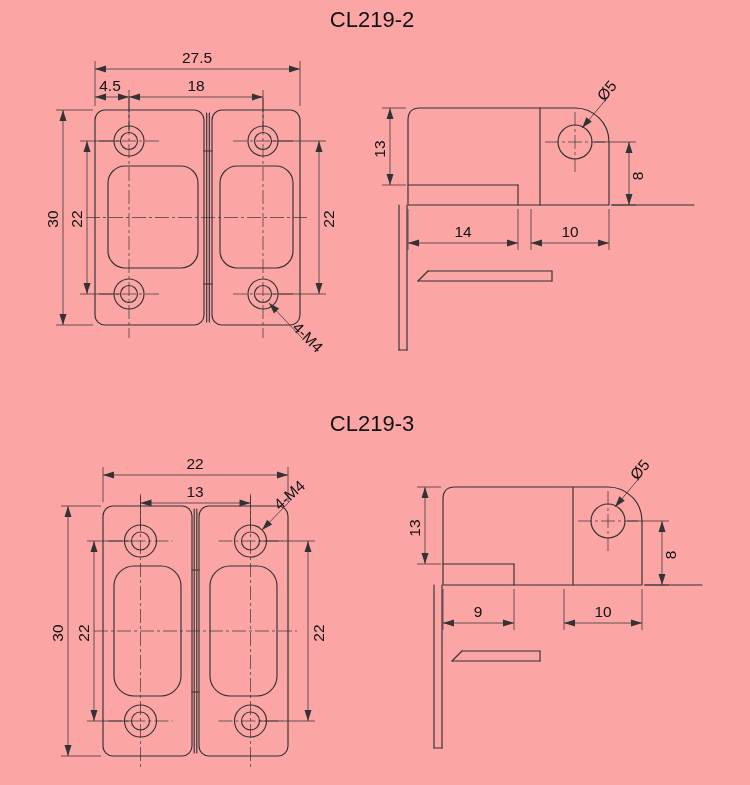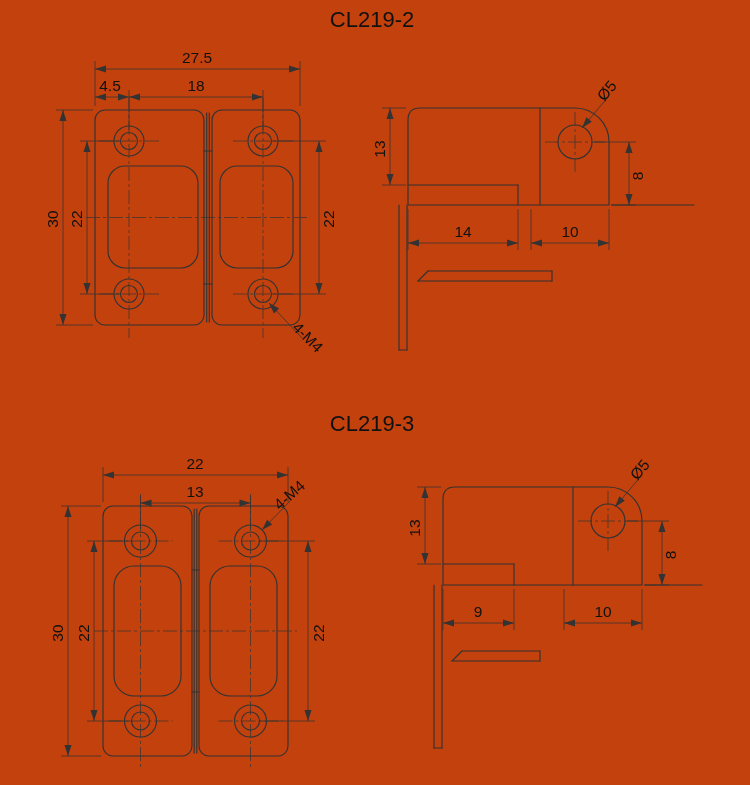--- a/index.html
+++ b/index.html
@@ -1,17 +1,17 @@
 <!DOCTYPE html>
 <html><head>
 <meta charset="utf-8">
 <style>
   html,body{margin:0;padding:0;background:#ffffff;}
   body{width:750px;height:785px;overflow:hidden;font-family:"Liberation Sans",sans-serif;}
-  .canvas{position:relative;width:750px;height:785px;background:#c2410c;}
+  .canvas{position:relative;width:750px;height:785px;background:#fca5a5;}
   svg{display:block;}
   .outline{fill:none;stroke:#333333;stroke-width:1.15;stroke-linejoin:round;stroke-linecap:round;}
   .thin{fill:none;stroke:#333333;stroke-width:0.75;}
   .center{fill:none;stroke:#333333;stroke-width:0.7;stroke-dasharray:14 3 3 3;}
   .dimline{fill:none;stroke:#333333;stroke-width:0.75;}
   .leader{fill:none;stroke:#333333;stroke-width:0.75;}
   text.dimtext{font-family:"Liberation Sans",sans-serif;font-size:15.5px;fill:#111111;text-anchor:middle;}
   text.title{font-family:"Liberation Sans",sans-serif;font-size:22px;fill:#111111;text-anchor:middle;}
 </style>
 </head>

